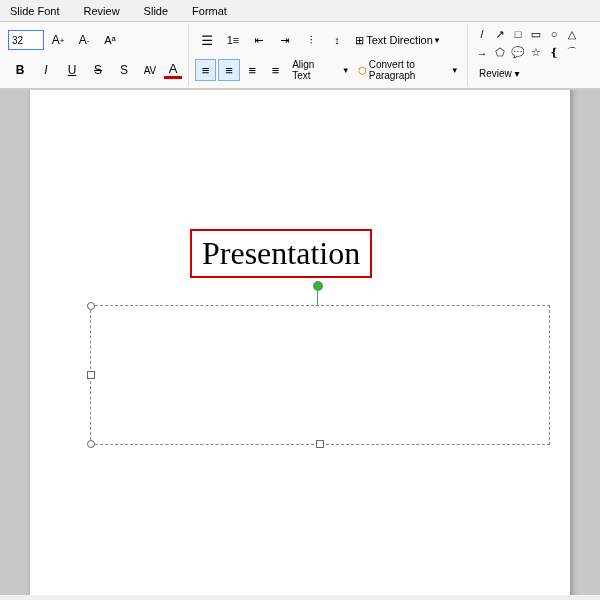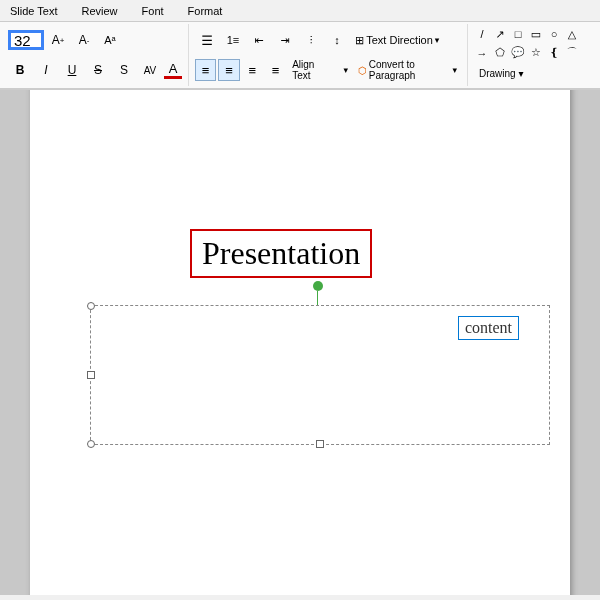--- a/index.html
+++ b/index.html
@@ -19,22 +19,22 @@
     .menu-item {
       padding: 2px 6px;
       cursor: pointer;
       white-space: nowrap;
     }
 
     
     .font-size-input {
       width: 36px;
       height: 20px;
-      border: 3px solid #3b82f6;
-      font-size: 15px;
+      border: 1px solid #3b82f6;
+      font-size: 10px;
       padding: 1px 3px;
       background: white;
     }
 
     
     .ribbon-btn {
       display: flex;
       align-items: center;
       justify-content: center;
       width: 24px;
@@ -176,23 +176,23 @@
       text-align: center;
       margin-top: auto;
       padding-top: 2px;
       border-top: 1px solid #e0e0e0;
     }
   </style>
 </head>
 <body>
 
 <div class="menu-bar">
-  <span class="menu-item">Slide Text</span>
+  <span class="menu-item">Slide Font</span>
   <span class="menu-item">Review</span>
-  <span class="menu-item">Font</span>
+  <span class="menu-item">Slide</span>
   <span class="menu-item">Format</span>
 </div>
 
 <div class="ribbon-container">
   <div class="ribbon-main-row">
 
     <div class="ribbon-section">
       <div class="ribbon-section-content">
 
         <input type="text" class="font-size-input" value="32" style="">
@@ -266,21 +266,21 @@
         <div class="draw-shape">○</div>
         <div class="draw-shape">△</div>
         <div class="draw-shape">→</div>
         <div class="draw-shape">⬠</div>
         <div class="draw-shape">💬</div>
         <div class="draw-shape">☆</div>
         <div class="draw-shape">❴</div>
         <div class="draw-shape">⌒</div>
       </div>
       <div style="display:flex;align-items:center;gap:3px;margin-top:2px;">
-        <div class="ribbon-btn" style="font-size:10px;width:auto;padding:0 4px;">Drawing ▾</div>
+        <div class="ribbon-btn" style="font-size:10px;width:auto;padding:0 4px;">Review ▾</div>
       </div>
     </div>
   </div>
 </div>
 
 <div class="slide-area">
   <div class="slide-canvas">
 
     <div class="title-box">
       <span class="title-text">Presentation</span>
@@ -290,18 +290,15 @@
 
     <div class="rotation-handle"></div>
 
     <div class="content-box">
 
       <div class="handle circle" style="top:-4px;left:-4px;"></div>
       <div class="handle circle" style="bottom:-4px;left:-4px;"></div>
       <div class="handle" style="top:50%;left:-4px;margin-top:-4px;"></div>
       <div class="handle" style="bottom:-4px;left:50%;margin-left:-4px;"></div>
 
-      <div class="content-inner">
-        <span class="content-text">content</span>
-      </div>
     </div>
   </div>
 </div>
 
 </body></html>

